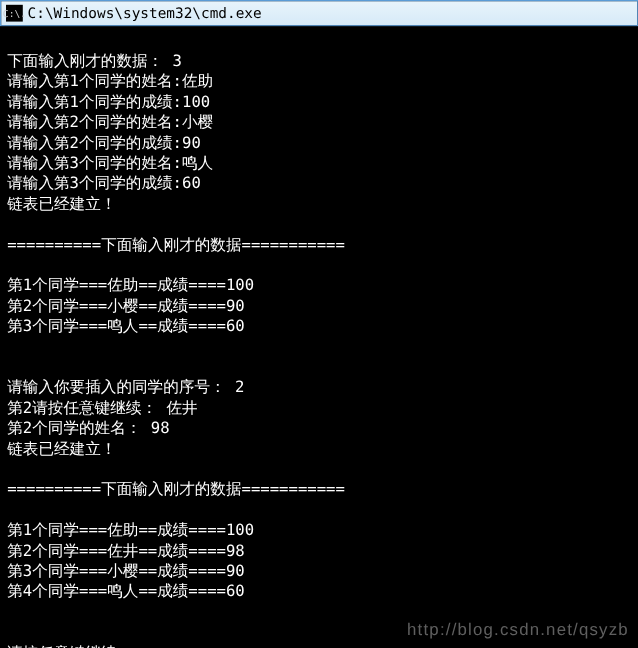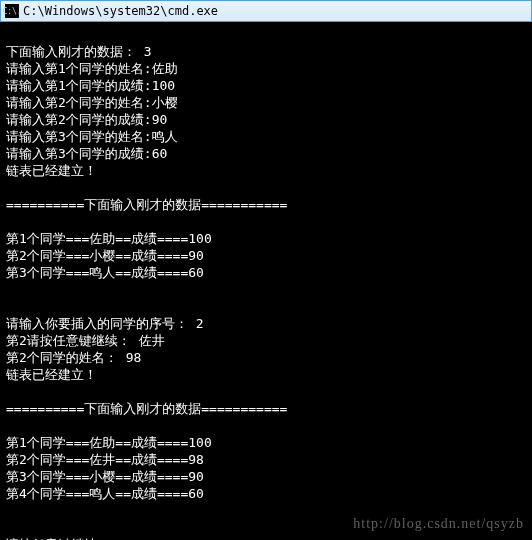--- a/index.html
+++ b/index.html
@@ -41,21 +41,21 @@
       line-height: 17px;
       white-space: pre;
       font-family: "NSimSun", "SimSun", "Consolas", monospace;
       font-size: 13px;
     }
     .watermark {
       position: absolute;
       bottom: 8px;
       right: 8px;
       color: #888;
-      font-family: Liberation Serif, serif;
+      font-family: Liberation Sans, sans-serif;
       font-size: 14px;
       opacity: 0.7;
       letter-spacing: 1px;
     }
   </style>
 </head>
 <body>
 
 <div class="titlebar">
   <span class="icon">C:\.</span>

